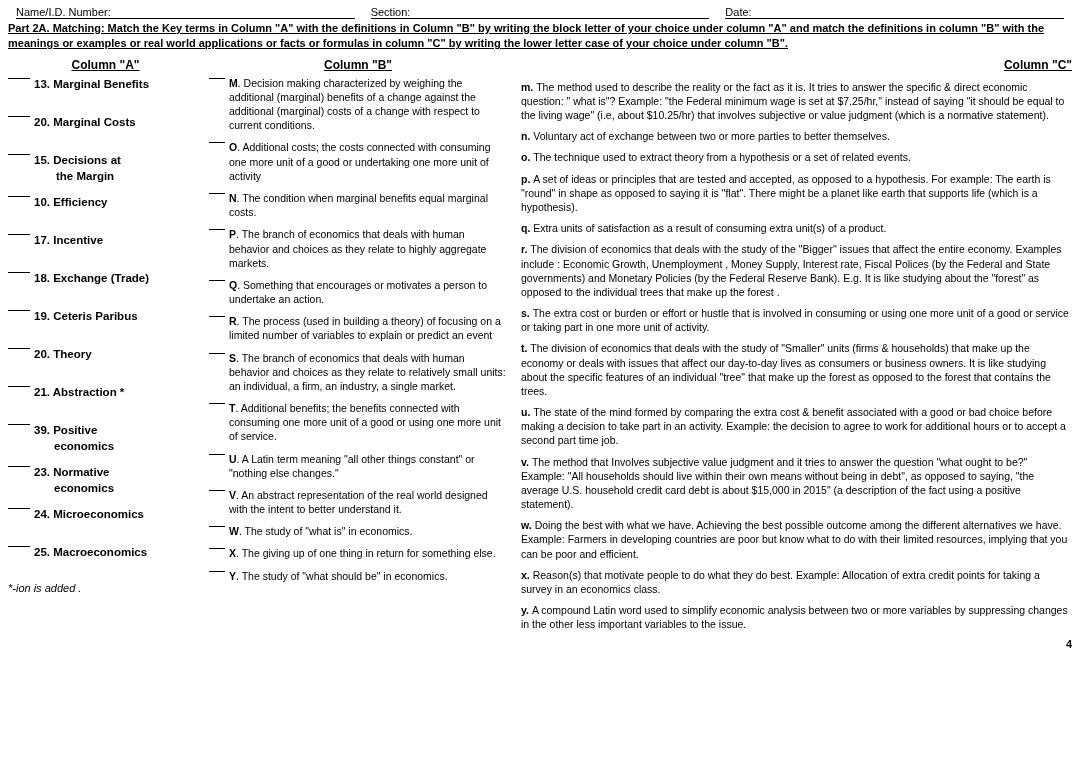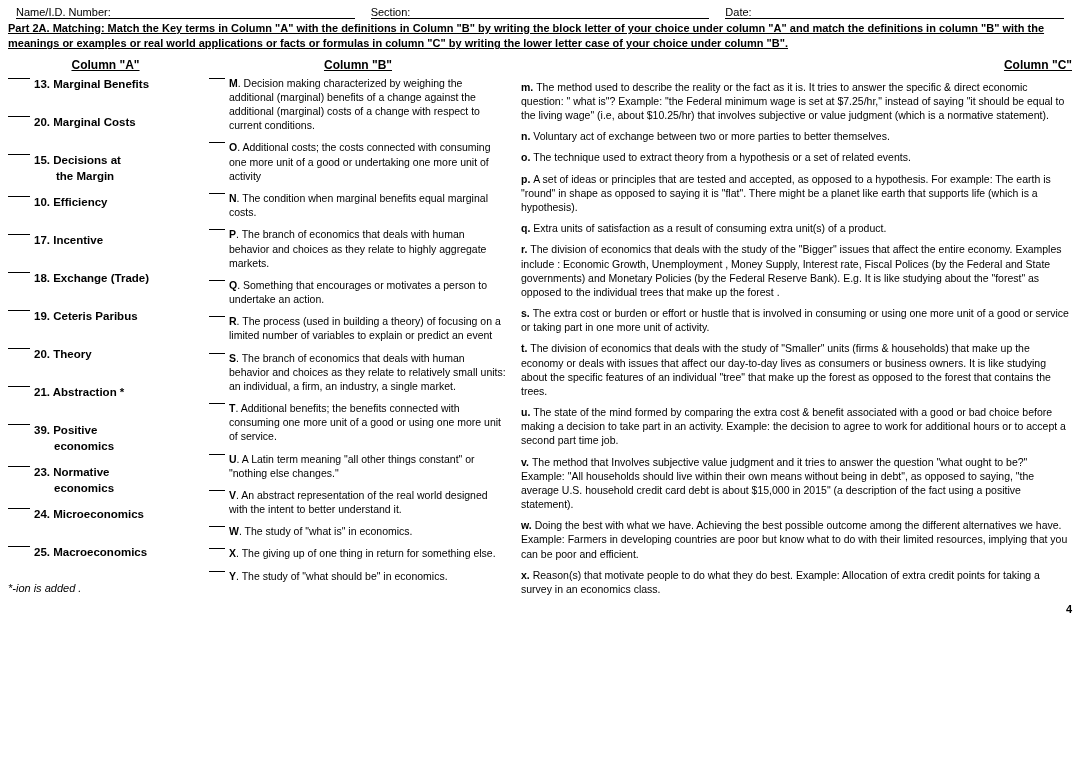--- a/index.html
+++ b/index.html
@@ -258,17 +258,18 @@
         <div class="col-c-entry"><span class="letter-key">o.  </span><span>The technique used to extract theory from a  hypothesis or a set of related events.</span></div>
         <div class="col-c-entry"><span class="letter-key">p.  </span><span>A set of ideas or principles that are tested and accepted, as opposed to a hypothesis. For example:  The earth is "round" in shape  as opposed to saying it is "flat".  There might be a planet like earth  that supports life (which is  a hypothesis).</span></div>
         <div class="col-c-entry"><span class="letter-key">q.  </span><span>Extra units of satisfaction  as a result of consuming  extra unit(s) of a product.</span></div>
         <div class="col-c-entry"><span class="letter-key">r.  </span><span>The division of economics that deals with the study of the "Bigger"  issues that affect the entire economy. Examples include : Economic Growth, Unemployment , Money Supply, Interest rate, Fiscal Polices (by the Federal and State governments) and Monetary Policies (by the Federal Reserve Bank). E.g. It is like studying  about the "forest" as opposed to the individual trees that make up the forest .</span></div>
         <div class="col-c-entry"><span class="letter-key">s.  </span><span>The extra  cost or burden or  effort  or hustle that is involved in consuming or using  one more unit of a good or service or taking part in one more unit  of  activity.</span></div>
         <div class="col-c-entry"><span class="letter-key">t.  </span><span>The division of economics  that deals with the study of "Smaller" units (firms &amp; households) that make up the economy or deals with issues that affect our day-to-day lives as consumers or business owners. It is like studying  about the specific features of an individual "tree" that make up the  forest as opposed to the forest that contains the trees.</span></div>
         <div class="col-c-entry"><span class="letter-key">u.  </span><span>The state of  the mind formed  by  comparing  the extra cost &amp; benefit  associated with  a  good or bad choice before making a decision to take part in an activity. Example: the decision to agree to work for additional hours  or to accept a  second part time job.</span></div>
         <div class="col-c-entry"><span class="letter-key">v.  </span><span>The method that Involves subjective value judgment and it tries to answer the question "what ought to be?" Example:  "All households should live within their own means without being  in debt", as opposed to saying, "the average U.S. household credit  card debt is about $15,000 in 2015" (a description of the fact  using a positive statement).</span></div>
         <div class="col-c-entry"><span class="letter-key">w.  </span><span>Doing the best with what we have. Achieving the best possible outcome among the different alternatives we have. Example:  Farmers in developing countries are poor but know what to do with their limited resources, implying that you can be poor  and efficient.</span></div>
         <div class="col-c-entry"><span class="letter-key">x.  </span><span>Reason(s) that motivate people to do what they do best. Example: Allocation of extra credit points for taking a survey in an economics class.</span></div>
+        <div class="col-c-entry"><span class="letter-key">y.  </span><span>A compound Latin  word  used  to simplify  economic analysis  between two or more variables by suppressing changes in the other  less important variables to the issue.</span></div>
       </div>
     <div class="page-num">4</div>
   </div>
 
 </div>
 
 </body></html>

